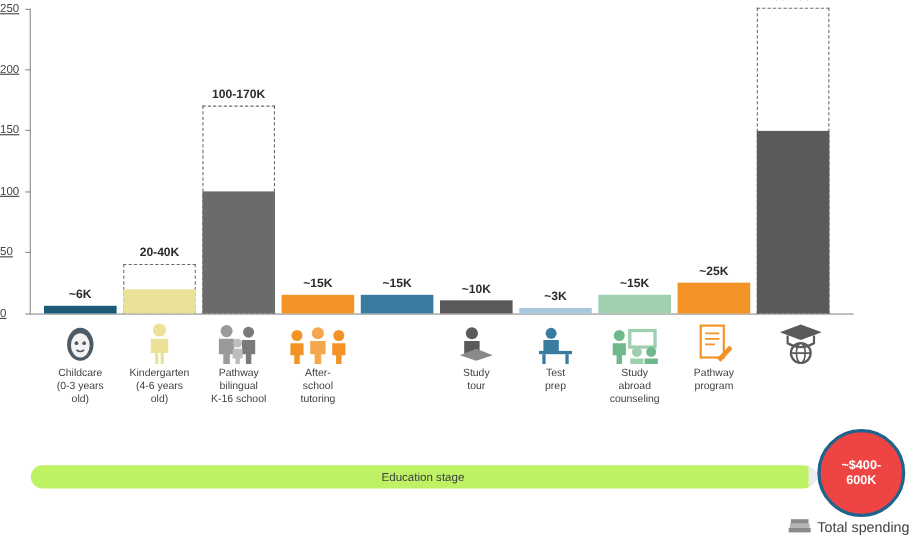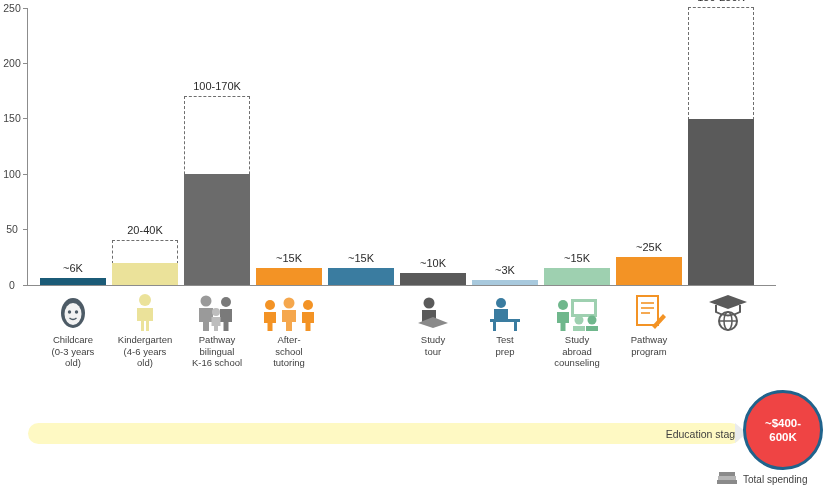--- a/index.html
+++ b/index.html
@@ -15,24 +15,25 @@
 
   
   .y-axis-line{
     position:absolute;
     left:27px;top:8px;width:1px;height:278px;
     background:#8c8c8c;
   }
   .y-tick{
     position:absolute;
     left:0;width:24px;
-    text-align:center;
+    text-align:left;
     font-size:10.5px;
     color:#444;
     line-height:10px;
+    text-decoration:underline;
   }
   .y-tick-mark{
     position:absolute;
     left:23px;width:5px;height:1px;background:#8c8c8c;
   }
 
   
   .plot{
     position:absolute;left:28px;top:8px;width:748px;height:278px;
   }
@@ -49,21 +50,21 @@
     position:absolute;
     border:1px dashed #6e6e6e;
     background:transparent;
     box-sizing:border-box;
   }
   .val-label{
     position:absolute;
     width:140px;
     text-align:center;
     font-size:11px;
-    font-weight:normal;
+    font-weight:bold;
     color:#2b2b2b;
     white-space:nowrap;
   }
 
   
   .band{
     position:absolute;left:28px;top:287px;width:748px;height:110px;
   }
   .icon-cell{
     position:absolute;top:0;
@@ -76,23 +77,23 @@
   .cap{
     margin-top:3px;
     font-size:9.5px;
     line-height:11.5px;
     color:#3f3f3f;
   }
 
   
   .stage-bar{
     position:absolute;left:28px;top:423px;width:713px;height:21px;
-    background:#fef9c3;
+    background:#bef264;
     border-radius:10.5px;
-    display:flex;align-items:center;justify-content:flex-end;
+    display:flex;align-items:center;justify-content:center;
     font-size:10.5px;color:#3f3f3f;
   }
   .stage-arrow{
     position:absolute;left:735px;top:423px;width:0;height:0;
     border-top:10.5px solid transparent;
     border-bottom:10.5px solid transparent;
     border-left:12px solid #e9ebed;
   }
 
   
@@ -103,21 +104,21 @@
     border:3px solid #20638c;
     color:#ffffff;
     display:flex;flex-direction:column;align-items:center;justify-content:center;
     font-size:11.5px;font-weight:bold;line-height:14px;text-align:center;
   }
 
   
   .legend{
     position:absolute;left:716px;top:470px;
     display:flex;align-items:center;gap:5px;
-    font-size:10px;color:#3f3f3f;
+    font-size:13px;color:#3f3f3f;
   }
 </style>
 </head>
 <body>
 
 <div class="chart-root">
 
   <div class="y-axis-line"></div>
   <div>
     <div class="y-tick" style="top:3px">250</div>

